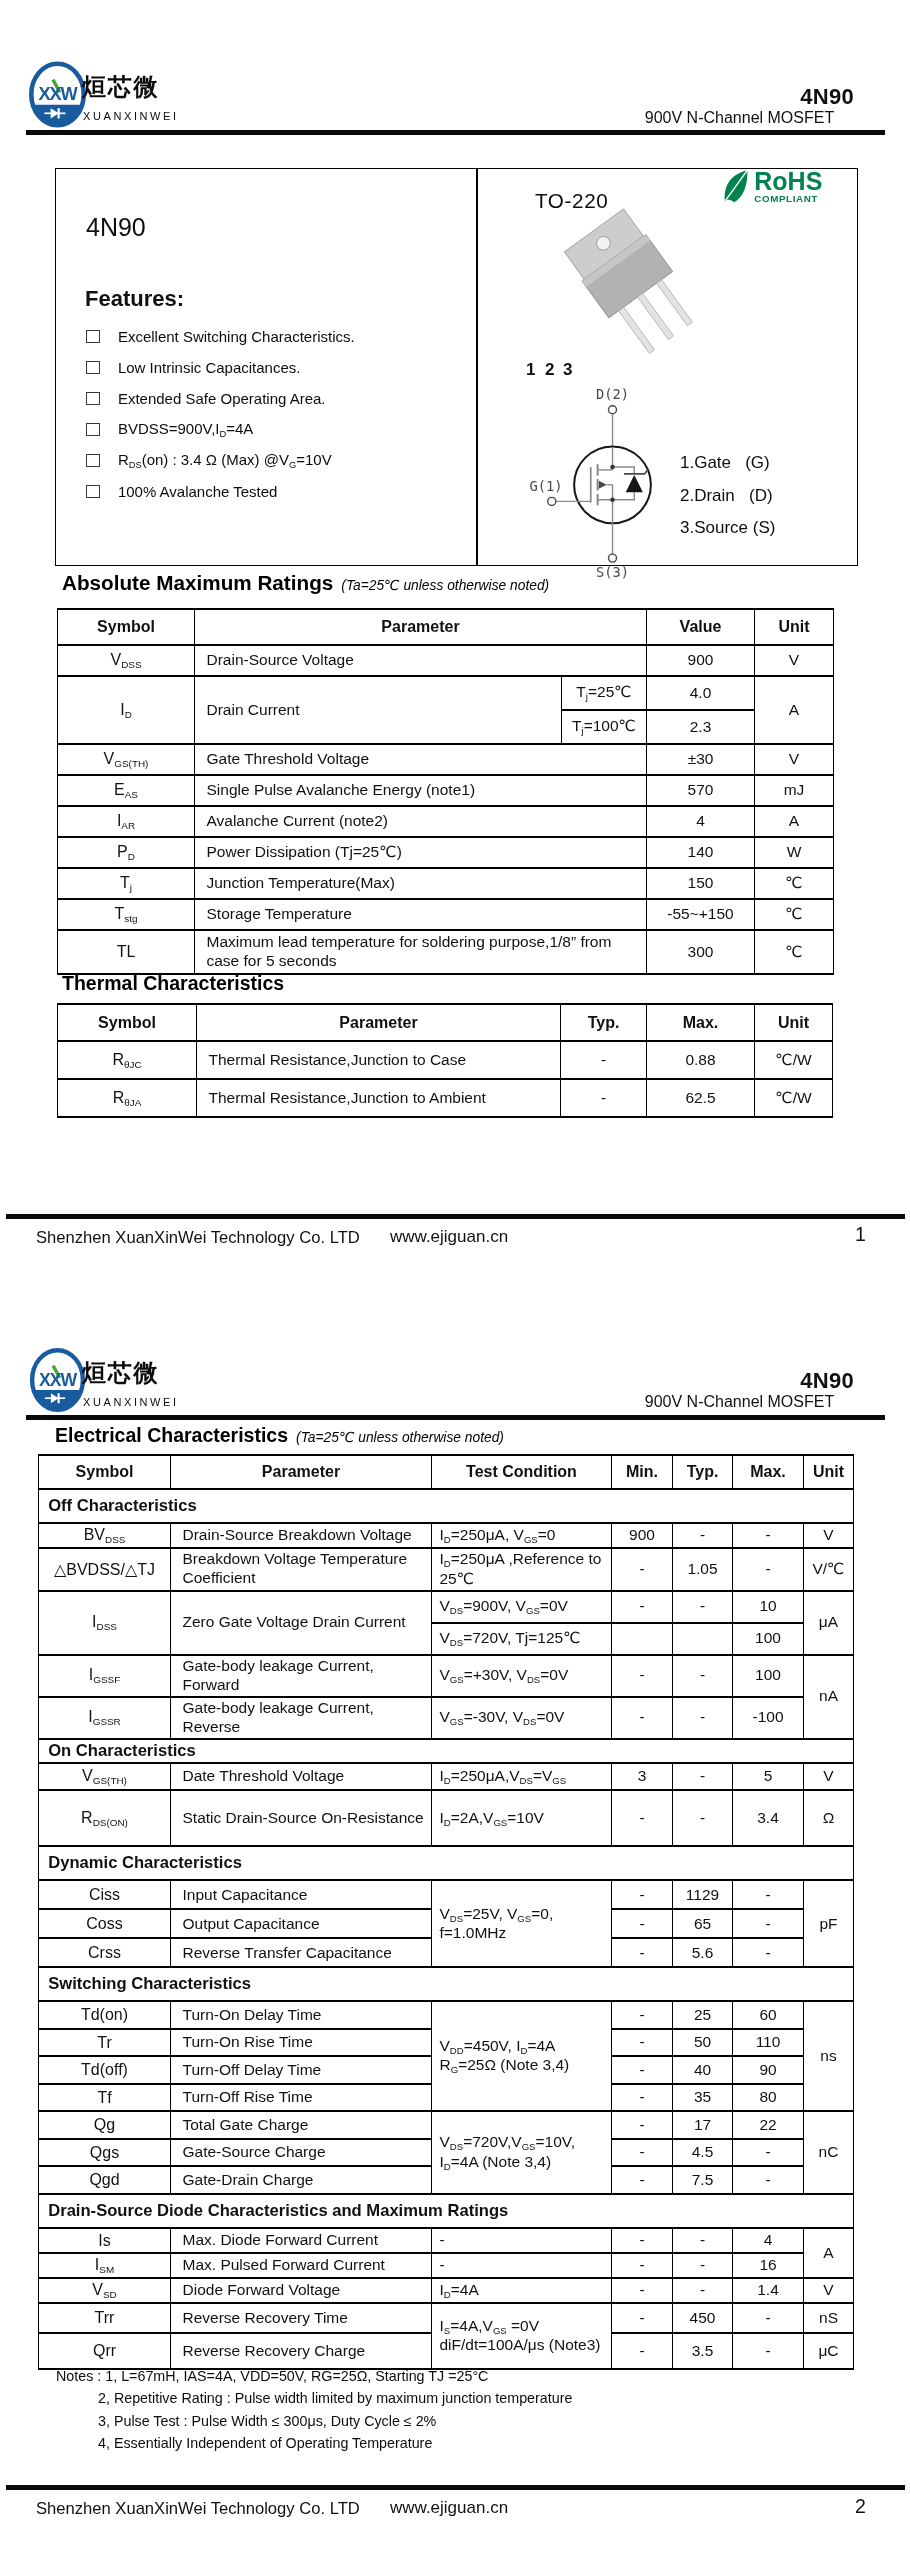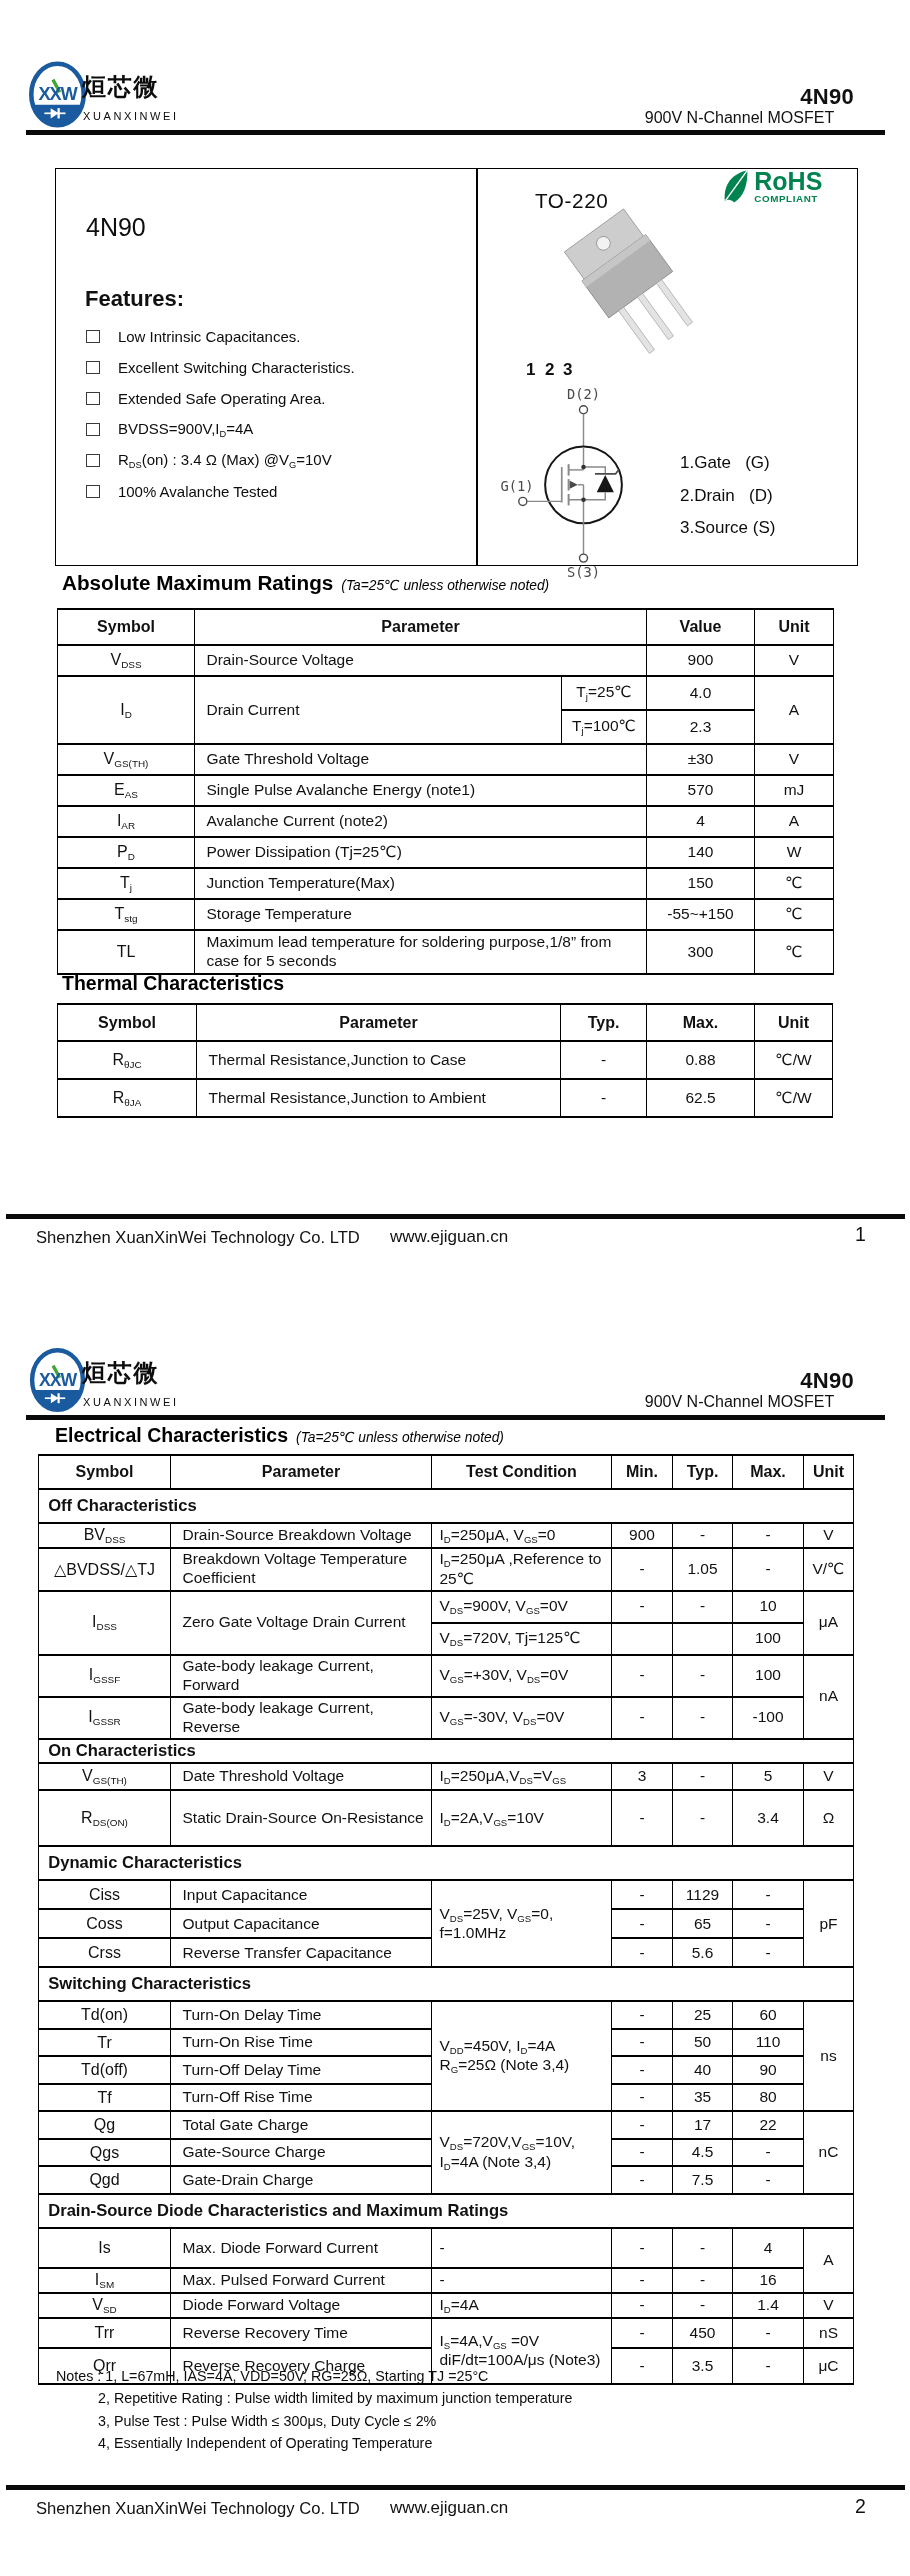--- a/index.html
+++ b/index.html
@@ -60,25 +60,25 @@
 <div class="abs hdr-rule" style="left:26px;top:130px;width:859px;"></div>
 
 <div class="abs box" style="left:55px;top:168px;width:801px;height:396px;"></div>
 <div class="abs" style="left:476px;top:168px;width:1.7px;height:398px;background:#000;"></div>
 
 <div class="abs" style="left:86px;top:213px;font-size:25px;color:#0d0d0d;">4N90</div>
 <div class="abs" style="left:85px;top:286px;font-size:22px;font-weight:bold;">Features:</div>
 <div class="abs" style="left:86px;top:321px;width:379px;">
   <div class="feature-row">
       <span class="feature-box"></span>
-      <span class="feature-text">Low Intrinsic Capacitances.</span>
+      <span class="feature-text">Excellent Switching Characteristics.</span>
     </div>
   <div class="feature-row">
       <span class="feature-box"></span>
-      <span class="feature-text">Excellent Switching Characteristics.</span>
+      <span class="feature-text">Low Intrinsic Capacitances.</span>
     </div>
   <div class="feature-row">
       <span class="feature-box"></span>
       <span class="feature-text">Extended Safe Operating Area.</span>
     </div>
   <div class="feature-row">
       <span class="feature-box"></span>
       <span class="feature-text">BVDSS=900V,I<sub>D</sub>=4A</span>
     </div>
   <div class="feature-row">
@@ -114,21 +114,21 @@
       <rect x="176" y="144" width="11" height="92" fill="#e3e3e3" stroke="#a6a6a6" stroke-width="1.2"></rect>
       <rect x="217" y="144" width="11" height="92" fill="#e3e3e3" stroke="#a6a6a6" stroke-width="1.2"></rect>
       <rect x="258" y="144" width="11" height="92" fill="#e3e3e3" stroke="#a6a6a6" stroke-width="1.2"></rect>
     </g>
   </svg>
 </div>
 <div class="abs pin-num" style="left:526px;top:360px;">1</div>
 <div class="abs pin-num" style="left:545px;top:360px;">2</div>
 <div class="abs pin-num" style="left:563px;top:360px;">3</div>
 
-<div class="abs" style="left:485px;top:382px;width:189px;height:201px;">
+<div class="abs" style="left:514px;top:382px;width:189px;height:201px;">
   <svg width="189" height="201" viewBox="0 0 330 350" style="overflow:visible">
     <text x="172" y="30" text-anchor="middle" font-size="24" fill="#4a4a4a" font-family="DejaVu Sans Mono, monospace">D(2)</text>
     <circle cx="172" cy="48" r="7" fill="#fff" stroke="#4a4a4a" stroke-width="2.5"></circle>
     <line x1="172" y1="55" x2="172" y2="113" stroke="#8a8a8a" stroke-width="2.5"></line>
     <circle cx="172" cy="179" r="67" fill="none" stroke="#161616" stroke-width="3.5"></circle>
     <line x1="172" y1="113" x2="172" y2="153" stroke="#8a8a8a" stroke-width="2.5"></line>
     <polyline points="172,153 146,153" fill="none" stroke="#8a8a8a" stroke-width="2.5"></polyline>
     <line x1="146" y1="143" x2="146" y2="163" stroke="#8a8a8a" stroke-width="3.5"></line>
     <line x1="146" y1="169" x2="146" y2="189" stroke="#8a8a8a" stroke-width="3.5"></line>
     <line x1="146" y1="195" x2="146" y2="215" stroke="#8a8a8a" stroke-width="3.5"></line>
@@ -473,21 +473,21 @@
   <tr style="height:27.5px">
     <td class="sym">Qgd</td>
     <td class="p">Gate-Drain Charge</td>
     <td>-</td>
     <td>7.5</td>
     <td>-</td>
   </tr>
   <tr style="height:34px">
     <td class="band" colspan="7">Drain-Source Diode Characteristics and Maximum Ratings</td>
   </tr>
-  <tr style="height:40px">
+  <tr style="height:25px">
     <td class="sym">Is</td>
     <td class="p">Max. Diode Forward Current</td>
     <td class="c">-</td>
     <td>-</td>
     <td>-</td>
     <td>4</td>
     <td rowspan="2">A</td>
   </tr>
   <tr style="height:25px">
     <td class="sym">I<sub>SM</sub></td>

